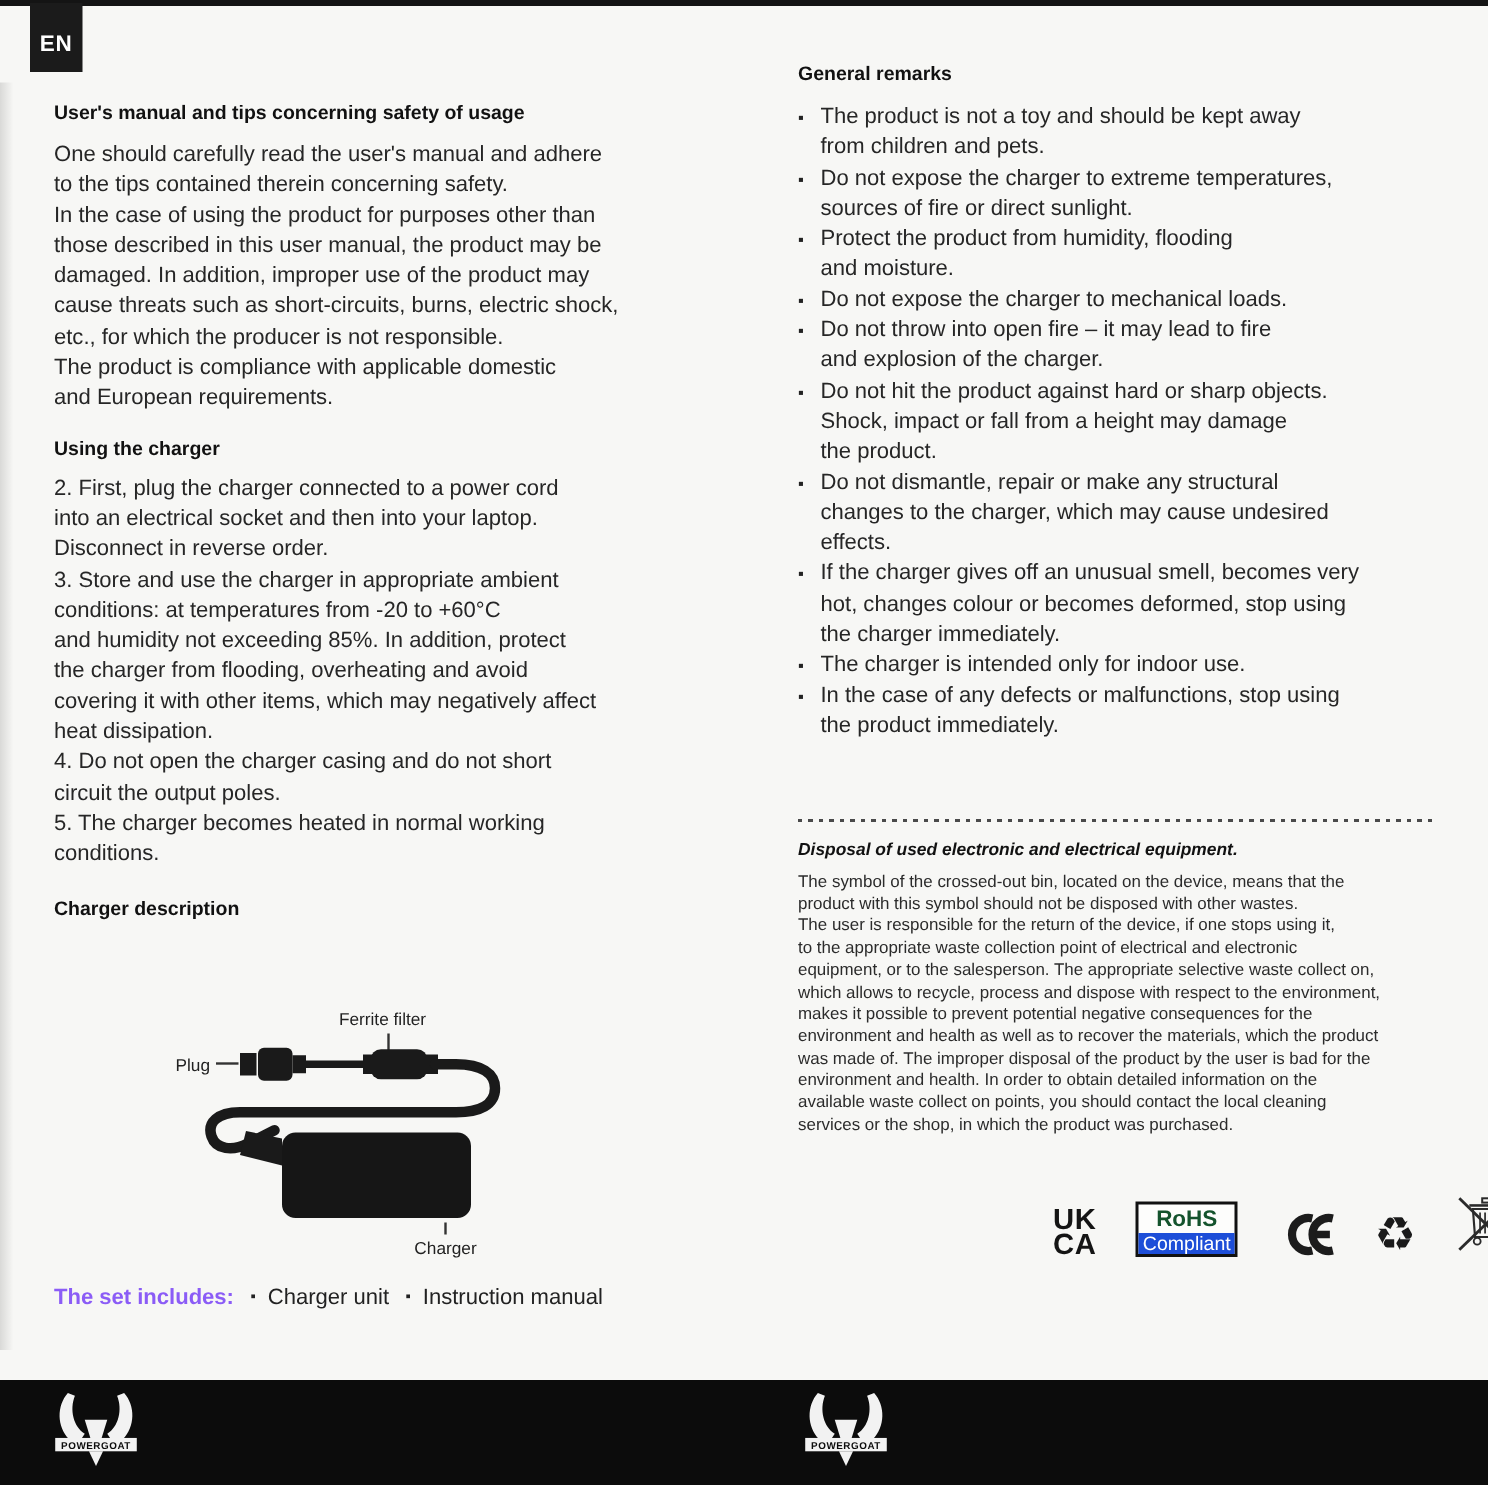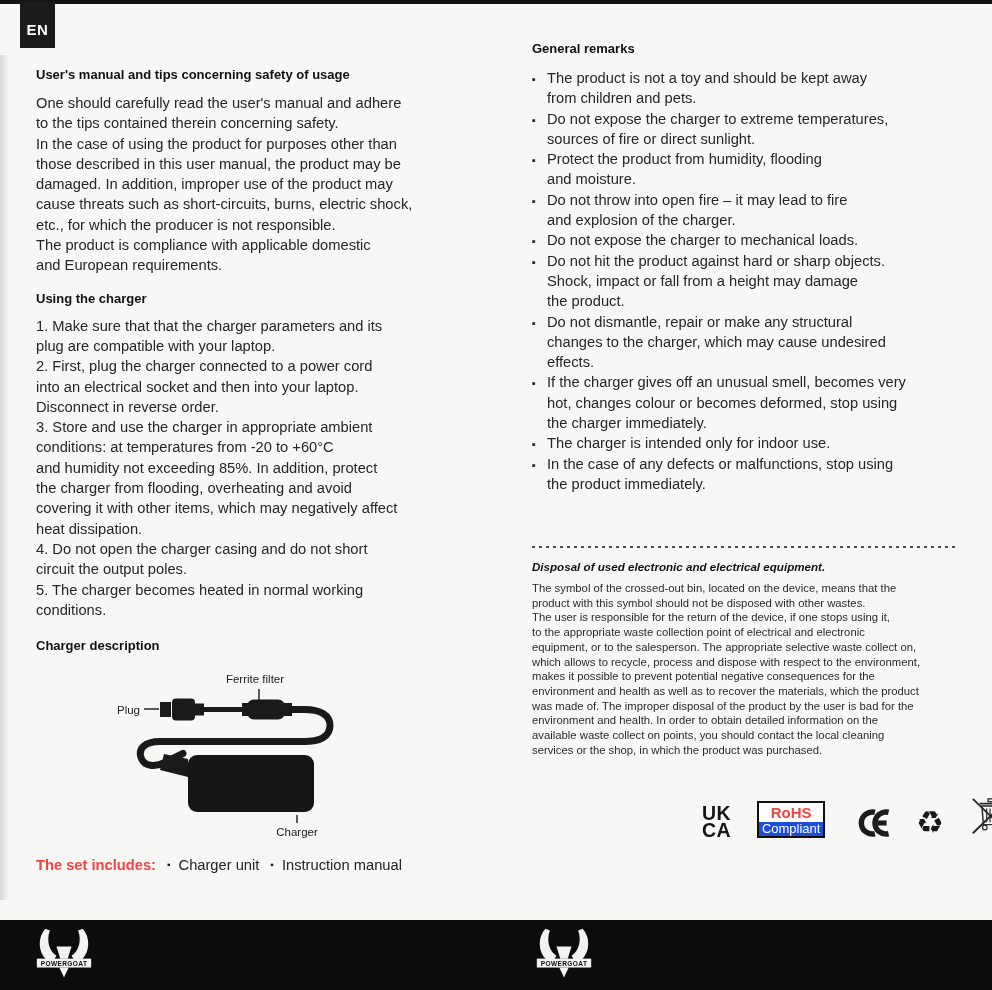--- a/index.html
+++ b/index.html
@@ -21,40 +21,40 @@
   .col-left{position:absolute;left:36px;top:64px;width:436px;}
   h1,h2{font-size:13px;line-height:21px;margin:0;color:#111;font-weight:bold;}
   .body-text{font-size:14.7px;line-height:20.3px;margin:8px 0 0;white-space:pre-line;}
   .num-list{margin:7px 0 0;}
   .num-item{font-size:14.7px;line-height:20.3px;margin:0;white-space:pre-line;}
   .h-using{margin-top:12px;}
   .h-desc{margin-top:15px;}
   .diagram{position:absolute;left:36px;top:658px;width:432px;height:184px;}
   .diagram text{font-family:"Liberation Sans",sans-serif;font-size:11.5px;fill:#222;}
   .set-line{position:absolute;left:36px;top:857px;font-size:14.7px;color:#222;}
-  .set-label{font-weight:bold;color:#ef4444;}
+  .set-label{font-weight:bold;color:#8b5cf6;}
   .inc-item::before{content:"▪";font-size:10px;margin:0 8px 0 11px;vertical-align:2px;color:#222;}
   
   .col-right{position:absolute;left:532px;top:38px;width:434px;}
   .bullet-list{list-style:none;margin:9px 0 0;padding:0;}
   .bullet-list li{
     position:relative;padding-left:15px;font-size:14.7px;line-height:20.3px;
     white-space:pre-line;margin:0;
   }
   .bullet-list li::before{content:"▪";position:absolute;left:0;top:1px;font-size:11px;color:#222;}
   .divider{position:absolute;left:532px;top:546px;width:424px;height:2px;
     background:repeating-linear-gradient(90deg,#4a4a4a 0 3px,transparent 3px 7px);}
   .disposal-head{position:absolute;left:532px;top:560px;font-size:11.6px;font-weight:bold;color:#111;font-style:italic;}
   .disposal-body{position:absolute;left:532px;top:581px;width:434px;
     font-size:11.3px;line-height:14.7px;white-space:pre-line;color:#2b2b2b;}
   
   .marks-row{position:absolute;left:702px;top:796px;display:flex;align-items:flex-end;gap:26px;}
   .ukca{font-weight:800;font-size:19.5px;line-height:16.5px;color:#141414;letter-spacing:.5px;}
   .rohs{border:2.5px solid #111;width:64px;text-align:center;background:#fdfdfc;}
-  .rohs-top{font-size:15px;font-weight:bold;color:#ef4444;padding:1px 0 0;line-height:18px;}
+  .rohs-top{font-size:15px;font-weight:bold;color:#14532d;padding:1px 0 0;line-height:18px;}
   .rohs-bottom{background:#1d4ed8;color:#fff;font-size:13px;line-height:13px;padding:0 1px 1px;}
   .recycle{font-size:31px;color:#1a1a1a;line-height:30px;}
   
   .footer-bar{position:absolute;left:0;top:920px;width:100%;height:70px;background:#0c0c0c;}
   .goat{position:absolute;top:5px;width:60px;height:56px;}
   .goat-1{left:34px;} .goat-2{left:534px;}
   .goat text{font-family:"Liberation Sans",sans-serif;}
 </style>
 </head>
 <body>
@@ -69,22 +69,20 @@
 to the tips contained therein concerning safety.
 In the case of using the product for purposes other than
 those described in this user manual, the product may be
 damaged. In addition, improper use of the product may
 cause threats such as short-circuits, burns, electric shock,
 etc., for which the producer is not responsible.
 The product is compliance with applicable domestic
 and European requirements.</p>
   <h2 class="h-using">Using the charger</h2>
   <div class="num-list">
-      <p class="num-item">1. Make sure that that the charger parameters and its
-plug are compatible with your laptop.</p>
       <p class="num-item">2. First, plug the charger connected to a power cord
 into an electrical socket and then into your laptop.
 Disconnect in reverse order.</p>
       <p class="num-item">3. Store and use the charger in appropriate ambient
 conditions: at temperatures from -20 to +60°C
 and humidity not exceeding 85%. In addition, protect
 the charger from flooding, overheating and avoid
 covering it with other items, which may negatively affect
 heat dissipation.</p>
       <p class="num-item">4. Do not open the charger casing and do not short
@@ -133,23 +131,23 @@
 
 <div class="col-right">
   <h2>General remarks</h2>
   <ul class="bullet-list">
       <li>The product is not a toy and should be kept away
 from children and pets.</li>
       <li>Do not expose the charger to extreme temperatures,
 sources of fire or direct sunlight.</li>
       <li>Protect the product from humidity, flooding
 and moisture.</li>
+      <li>Do not expose the charger to mechanical loads.</li>
       <li>Do not throw into open fire – it may lead to fire
 and explosion of the charger.</li>
-      <li>Do not expose the charger to mechanical loads.</li>
       <li>Do not hit the product against hard or sharp objects.
 Shock, impact or fall from a height may damage
 the product.</li>
       <li>Do not dismantle, repair or make any structural
 changes to the charger, which may cause undesired
 effects.</li>
       <li>If the charger gives off an unusual smell, becomes very
 hot, changes colour or becomes deformed, stop using
 the charger immediately.</li>
       <li>The charger is intended only for indoor use.</li>

